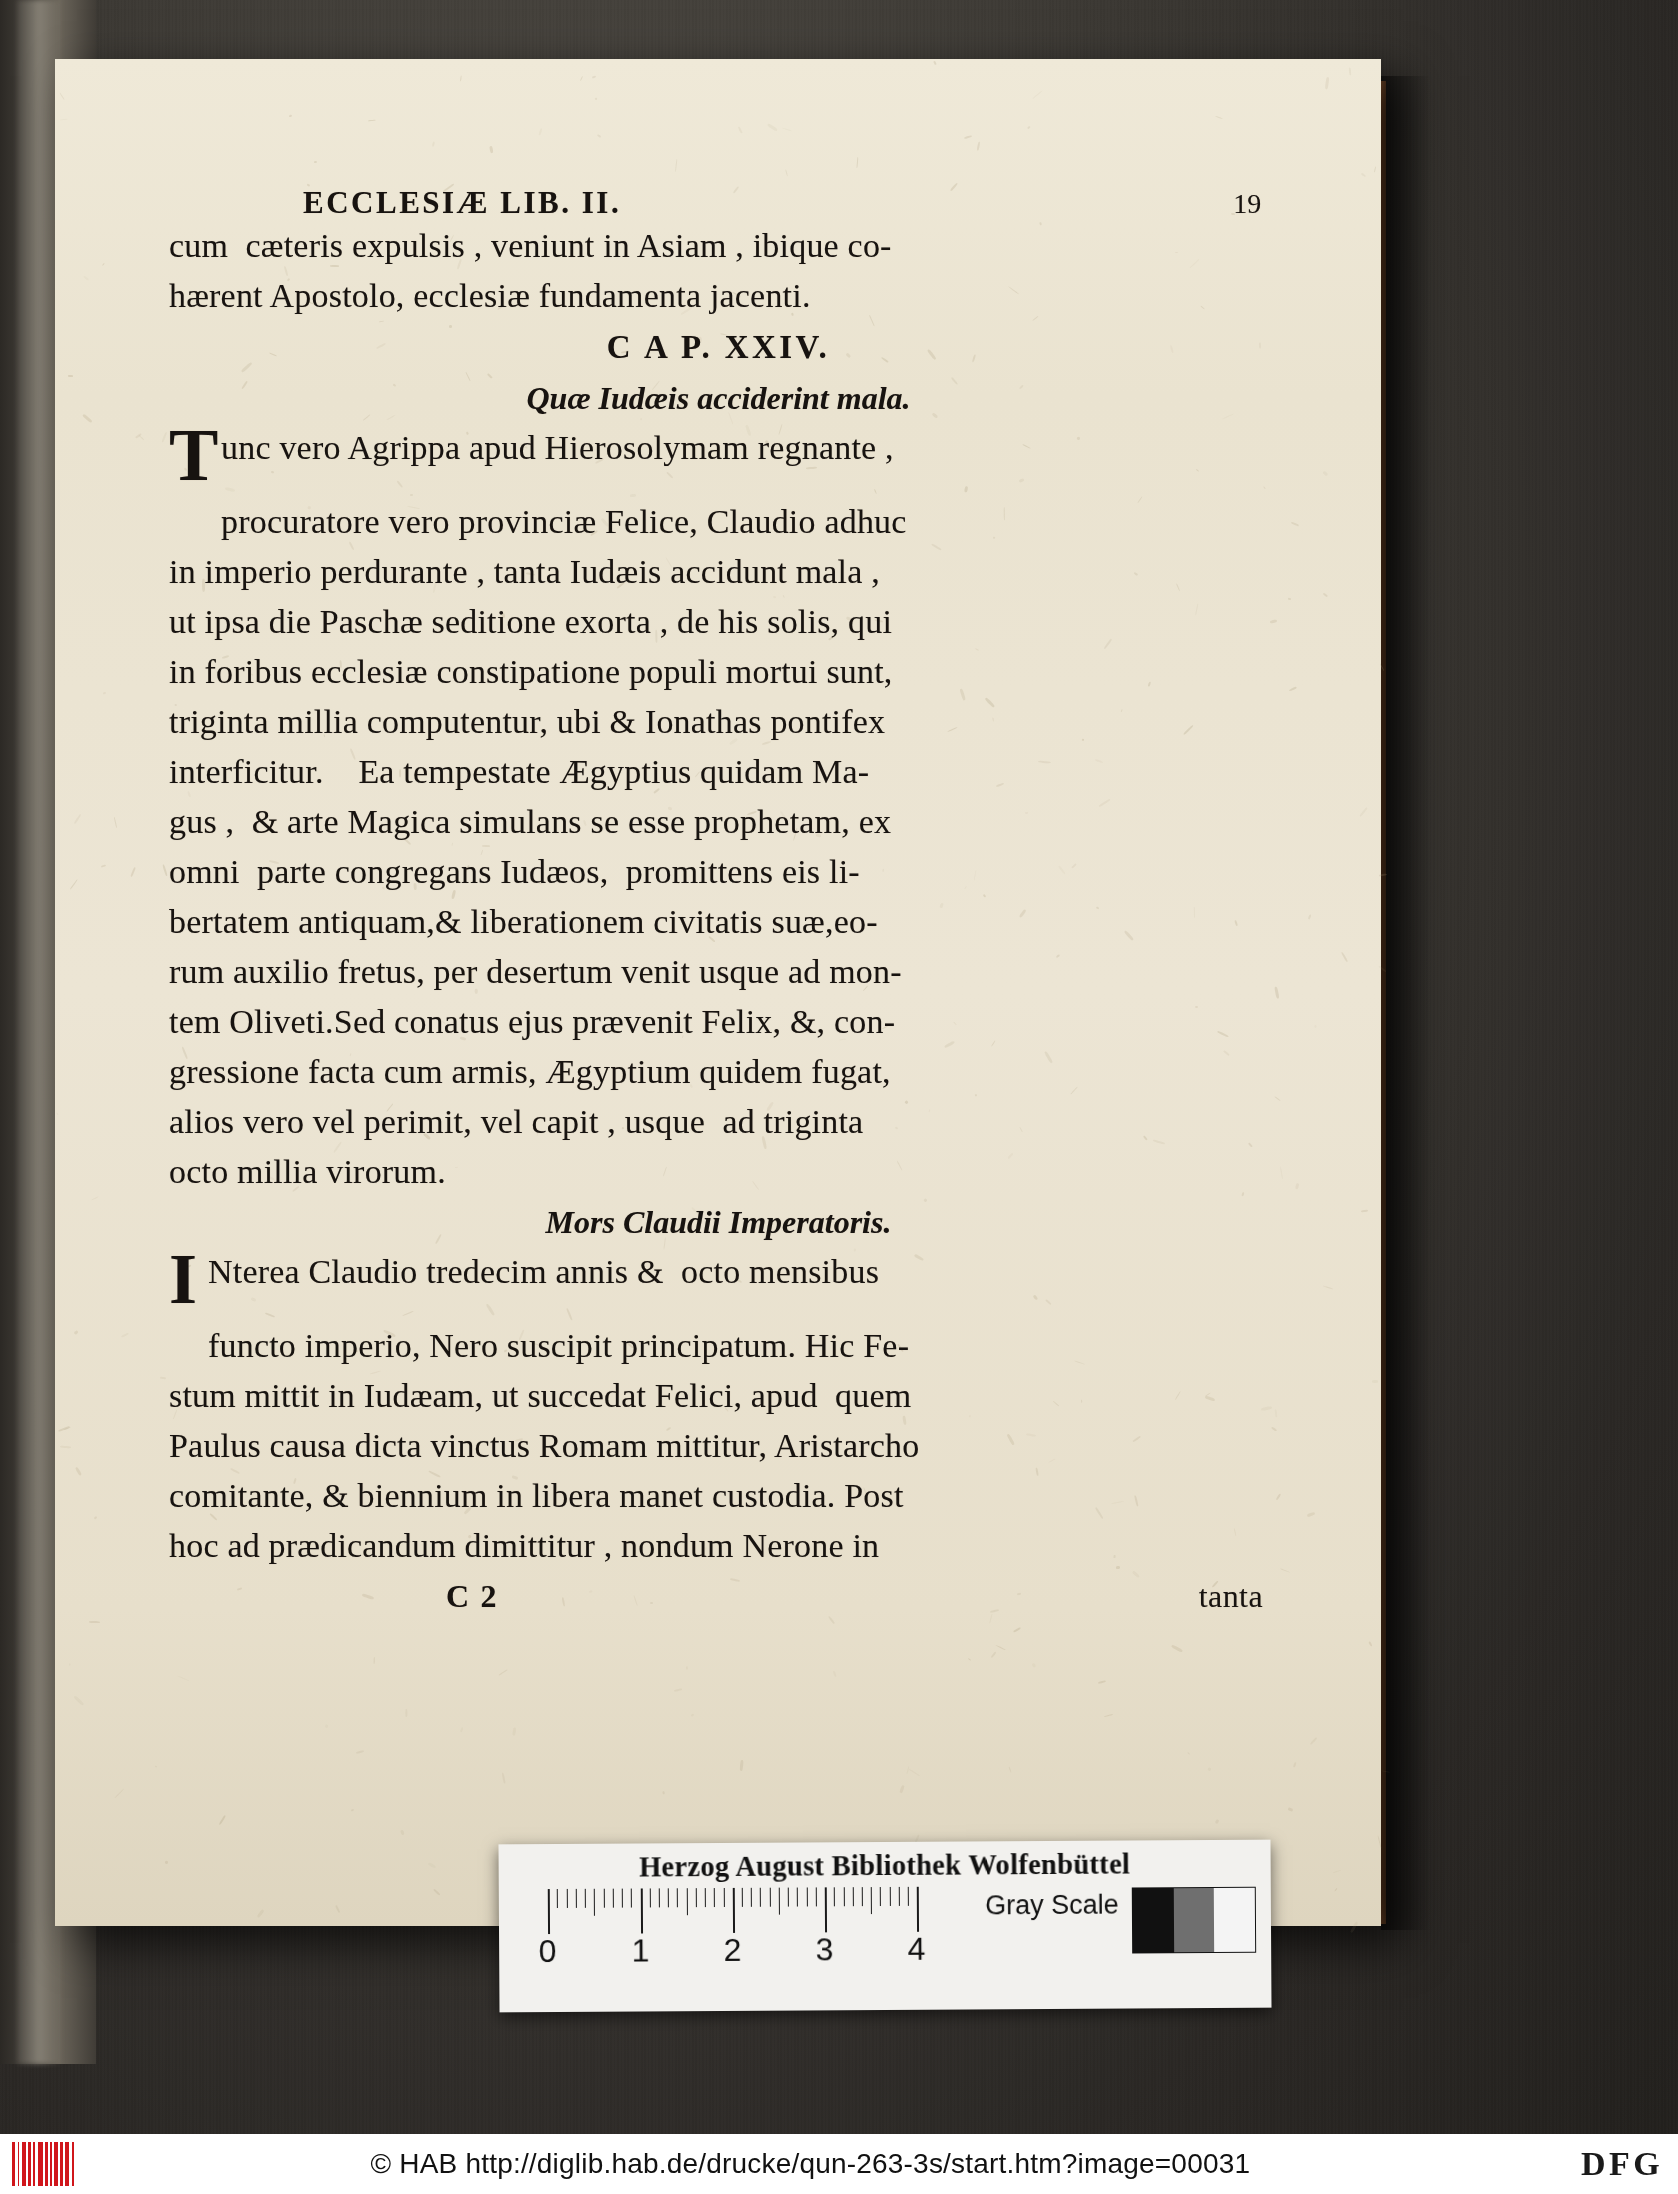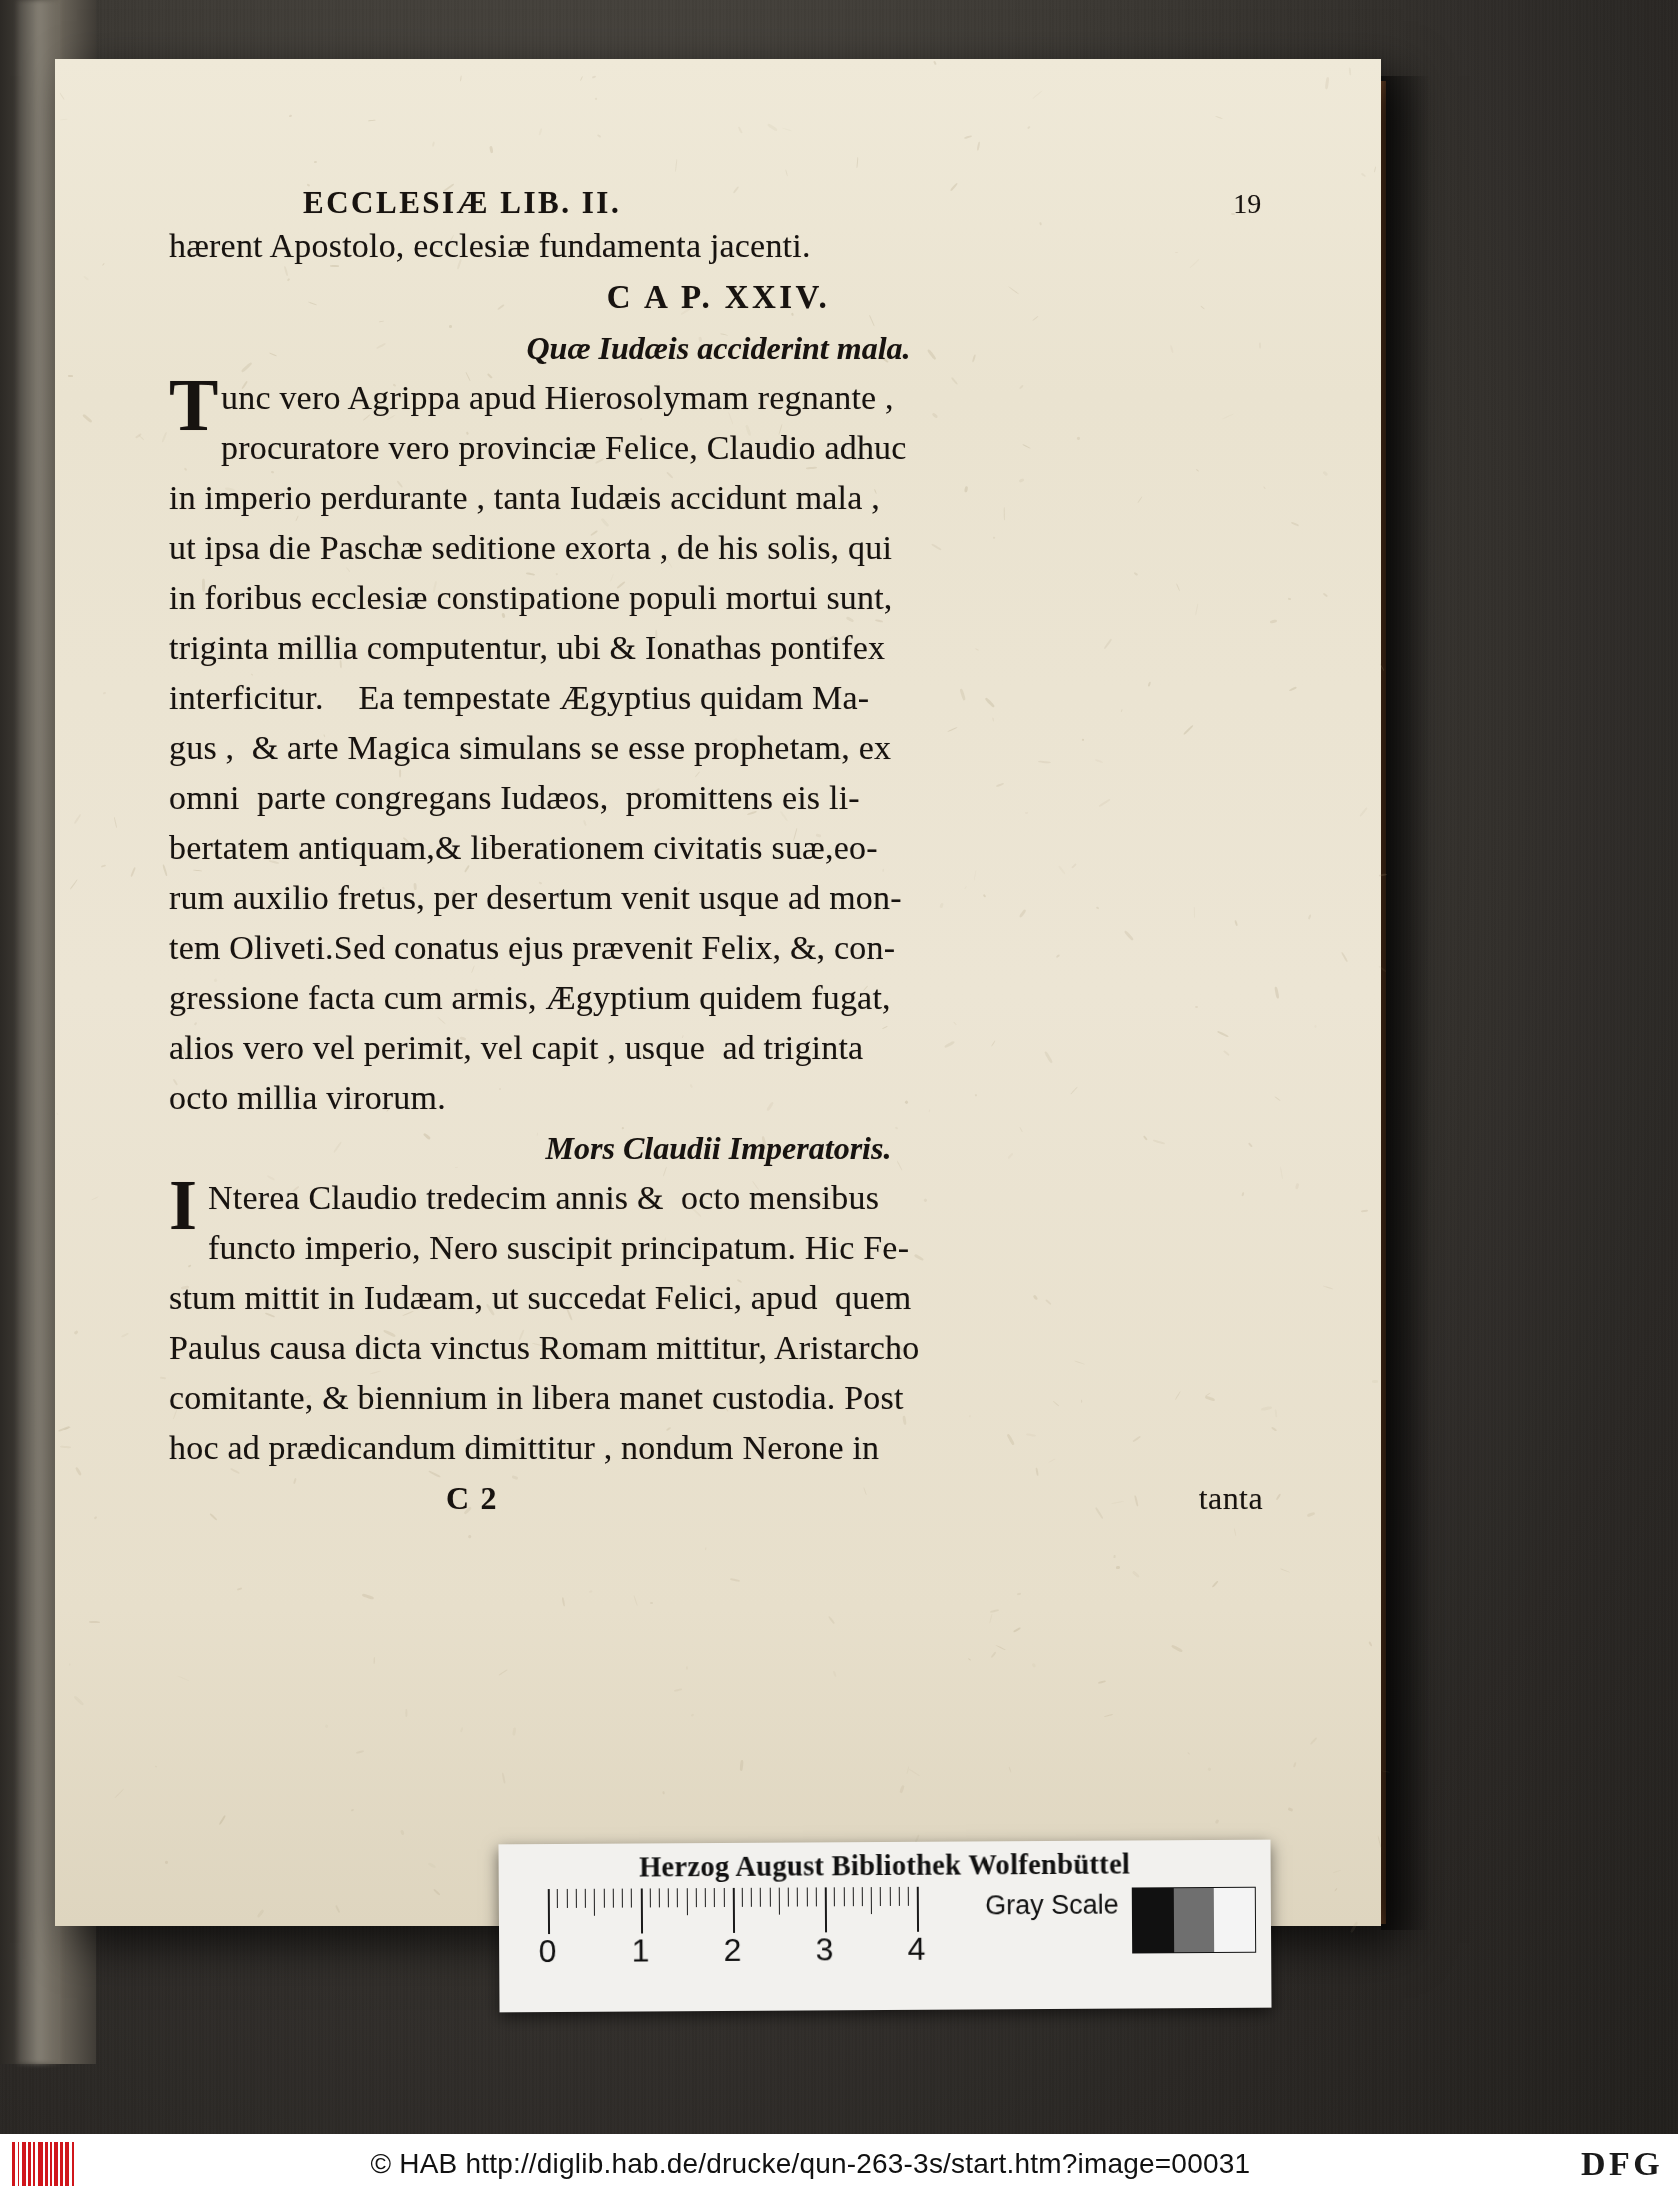--- a/index.html
+++ b/index.html
@@ -59,21 +59,21 @@
   .subhead{font-size:32px;font-style:italic;text-align:center;line-height:50px;
            font-weight:600;}
 
   
   .dropwrap{position:relative;}
   .dropcap{position:absolute;left:0;top:1.7px;font-size:74px;line-height:60px;
            font-weight:700;width:52px;}
   .dropcap.narrow{width:35px;font-size:72px;}
   .dropbody{margin-left:0;}
   .dropbody .l1{padding-left:52px;}
-  .dropbody .l2{padding-left:52px;}
+  .dropbody .l2{padding-left:52px;margin-top:24px;}
   .dropbody.narrow .l1{padding-left:39px;}
   .dropbody.narrow .l2{padding-left:39px;}
 
   .footline{display:flex;justify-content:space-between;font-size:32px;
             line-height:50px;padding:0 5px 0 277px;}
   .sig{font-weight:700;letter-spacing:1.7px;}
   .catch{letter-spacing:0.4px;text-align:right;}
 
   
   .textblock{text-shadow:0 0 0.8px rgba(60,40,20,.28);}
@@ -540,20 +540,21 @@
       <span style="left:919px;top:86px;width:9.2px;height:2.2px;opacity:0.35;transform:rotate(-79.2deg)"></span>
     </div>
 
   <div class="textblock">
 
     <div class="runhead">
       <span class="title"><span>ECCLESIÆ LIB. II.</span></span>
       <span class="folio">19</span>
     </div>
 
+    <div class="line">cum  cæteris expulsis , veniunt in Asiam , ibique co-</div>
     <div class="line">hærent Apostolo, ecclesiæ fundamenta jacenti.</div>
 
     <div class="caphead">C A P.  XXIV.</div>
     <div class="subhead">Quæ Iudæis acciderint mala.</div>
 
     <div class="dropwrap">
       <span class="dropcap">T</span>
       <div class="dropbody">
         <div class="line l1">unc vero Agrippa apud Hierosolymam regnante ,</div>
         <div class="line l2">procuratore vero provinciæ Felice, Claudio adhuc</div>

